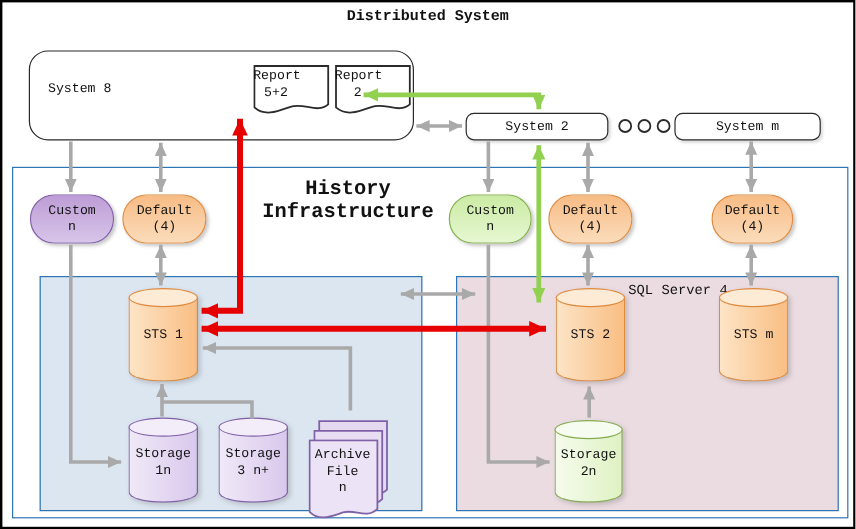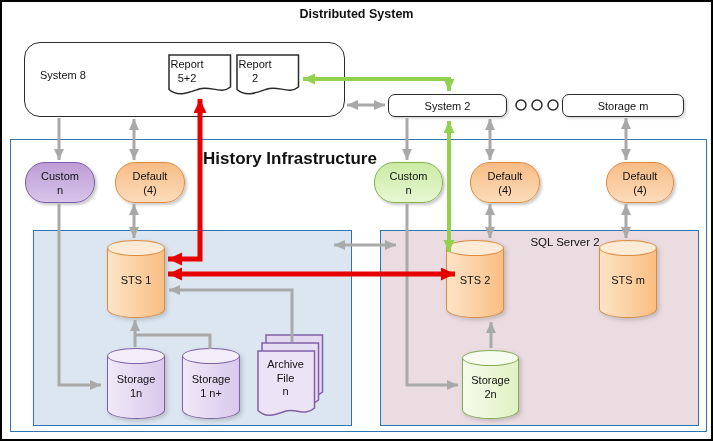--- a/index.html
+++ b/index.html
@@ -1,19 +1,19 @@
 <!DOCTYPE html>
 <html><head>
 <meta charset="utf-8">
 <style>
   html,body { margin:0; padding:0; background:#fff; }
   .stage {
     position:relative; width:713px; height:441px; box-sizing:border-box;
     background:#fff; border:2px solid #000; overflow:hidden;
-    font-family:Liberation Sans, sans-serif; color:#111;
+    font-family:Liberation Mono, monospace; color:#111;
   }
   .ttl { position:absolute; left:0; right:0; top:5px; text-align:center;
          font-size:12.5px; font-weight:bold; }
   .hist-ttl { position:absolute; left:188px; top:147px; width:200px; text-align:center;
          font-size:17px; font-weight:bold; }
 
   .ds-container { position:absolute; left:22px; top:40px; width:321px; height:75px;
       border:1.6px solid #2b2b2b; border-radius:16px; background:#fff; box-sizing:border-box; }
   .sys1-lbl { position:absolute; left:38px; top:67px; font-size:11px; }
 
@@ -27,43 +27,43 @@
       border:1.5px solid #2E75B6; box-sizing:border-box; }
   .region.s1 { left:31px;  background:#DCE6F1; }
   .region.s2 { left:378px; background:#EBDCE1; }
   .region-lbl { position:absolute; width:110px; text-align:center; font-size:11.5px; }
 
   .rbox { position:absolute; width:70px; height:41px; top:160px; box-sizing:border-box;
       border-radius:20px; border:1.5px solid; display:flex; flex-direction:column;
       align-items:center; justify-content:center; font-size:11px; line-height:14px;
       box-shadow:2px 2px 3px rgba(120,120,120,.4); }
   .rbox.purple { background:linear-gradient(180deg,#BE9DD6,#D7C5E9); border-color:#7D5BA6; }
-  .rbox.orange { background:linear-gradient(180deg,#F8BC85,#FBDCBB); border-color:#DE8A3F;margin-left:13px; }
+  .rbox.orange { background:linear-gradient(180deg,#F8BC85,#FBDCBB); border-color:#DE8A3F; }
   .rbox.green  { background:linear-gradient(180deg,#CBEBA4,#E6F7D2); border-color:#84B04D; }
 
   .cyl { position:absolute; width:58px; height:78px; filter:drop-shadow(2px 2px 2px rgba(110,110,110,.35)); }
   .cyl .body { position:absolute; left:0; right:0; top:8px; bottom:0; box-sizing:border-box;
       border:1.5px solid; border-top:none; border-radius:0 0 50% 50% / 0 0 9px 9px; }
   .cyl .top  { position:absolute; left:0; right:0; top:0; height:16px; box-sizing:border-box;
       border:1.5px solid; border-radius:50%; }
   .cyl .lbl  { position:absolute; left:0; right:0; top:50%; transform:translateY(-44%);
       text-align:center; font-size:11px; line-height:14px; z-index:3; }
   .cyl.orange .body { background:linear-gradient(90deg,#FDE4C6,#F9BE83); border-color:#DE8A3F; }
   .cyl.orange .top  { background:#FDEBD6; border-color:#DE8A3F; }
   .cyl.lav .body { background:linear-gradient(90deg,#F0E9F8,#D9C8EC); border-color:#8061A7; }
   .cyl.lav .top  { background:#F2EDF9; border-color:#8061A7; }
   .cyl.grn .body { background:linear-gradient(90deg,#F5FBEC,#DFF2C3); border-color:#86AC52; }
   .cyl.grn .top  { background:#F7FCF0; border-color:#86AC52; }
   .cyl.small { height:71px; }
 
-  .doc { position:absolute; width:40px; }
+  .doc { position:absolute; width:40px;margin-left:43px; }
   .doc .lbl { position:absolute; left:0; right:2px; top:3px; text-align:center;
       font-size:11px; line-height:14px; }
 
-  .archive { position:absolute; left:255px; top:332px; width:70px; height:90px;padding-left:20px; }
+  .archive { position:absolute; left:255px; top:348px; width:70px; height:90px;padding-left:20px; }
   .archive .page { position:absolute; }
   .archive .lbl { position:absolute; left:0; top:24px; width:57px; text-align:center;
       font-size:11px; line-height:13.5px; z-index:4; }
 
   svg.arrows { position:absolute; left:0; top:0; z-index:40; pointer-events:none; }
 </style>
 </head>
 <body>
 
 <div class="stage">
@@ -89,21 +89,21 @@
     <div class="lbl">
       <div>Report</div>
       <div>2</div>
     </div>
   </div>
 
   <div class="sysbox" style="left:386px; top:92px; width:119px;">
     <span>System 2</span>
   </div>
   <div class="sysbox" style="left:560px; top:92px; width:122px;">
-    <span>Storage m</span>
+    <span>System m</span>
   </div>
 
   <div class="histbox"></div>
   <div class="hist-ttl">History Infrastructure</div>
 
   <div class="rbox purple" style="left:23px;">
     <span>Custom</span>
     <span>n</span>
   </div>
   <div class="rbox orange" style="left:100px;">
@@ -118,28 +118,28 @@
     <span>Default</span>
     <span>(4)</span>
   </div>
   <div class="rbox orange" style="left:591px; width:68px;">
     <span>Default</span>
     <span>(4)</span>
   </div>
 
   <div class="region s1"></div>
   <div class="region s2"></div>
-  <div class="region-lbl" style="left:508px; top:234px;">SQL Server 2</div>
+  <div class="region-lbl" style="left:508px; top:234px;">SQL Server 4</div>
 
   <div class="cyl orange" style="left:105px; top:238px;">
     <div class="body"></div>
       <div class="top"></div>
     <div class="lbl"><span>STS 1</span></div>
   </div>
-  <div class="cyl orange" style="left:444px; top:238px;">
+  <div class="cyl orange" style="left:461px; top:238px;">
     <div class="body"></div>
       <div class="top"></div>
     <div class="lbl"><span>STS 2</span></div>
   </div>
   <div class="cyl orange" style="left:597px; top:238px;border-radius:10px;">
     <div class="body"></div>
       <div class="top"></div>
     <div class="lbl"><span>STS m</span></div>
   </div>
   <div class="cyl lav small" style="left:105px; top:346px;">
@@ -148,21 +148,21 @@
     <div class="lbl">
       <div>Storage</div>
       <div>1n</div>
     </div>
   </div>
   <div class="cyl lav small" style="left:180px; top:346px;">
     <div class="body"></div>
       <div class="top"></div>
     <div class="lbl">
       <div>Storage</div>
-      <div>1 n+</div>
+      <div>3 n+</div>
     </div>
   </div>
   <div class="cyl grn small" style="left:460px; top:348px; width:57px; height:69px;">
     <div class="body"></div>
       <div class="top"></div>
     <div class="lbl">
       <div>Storage</div>
       <div>2n</div>
     </div>
   </div>

